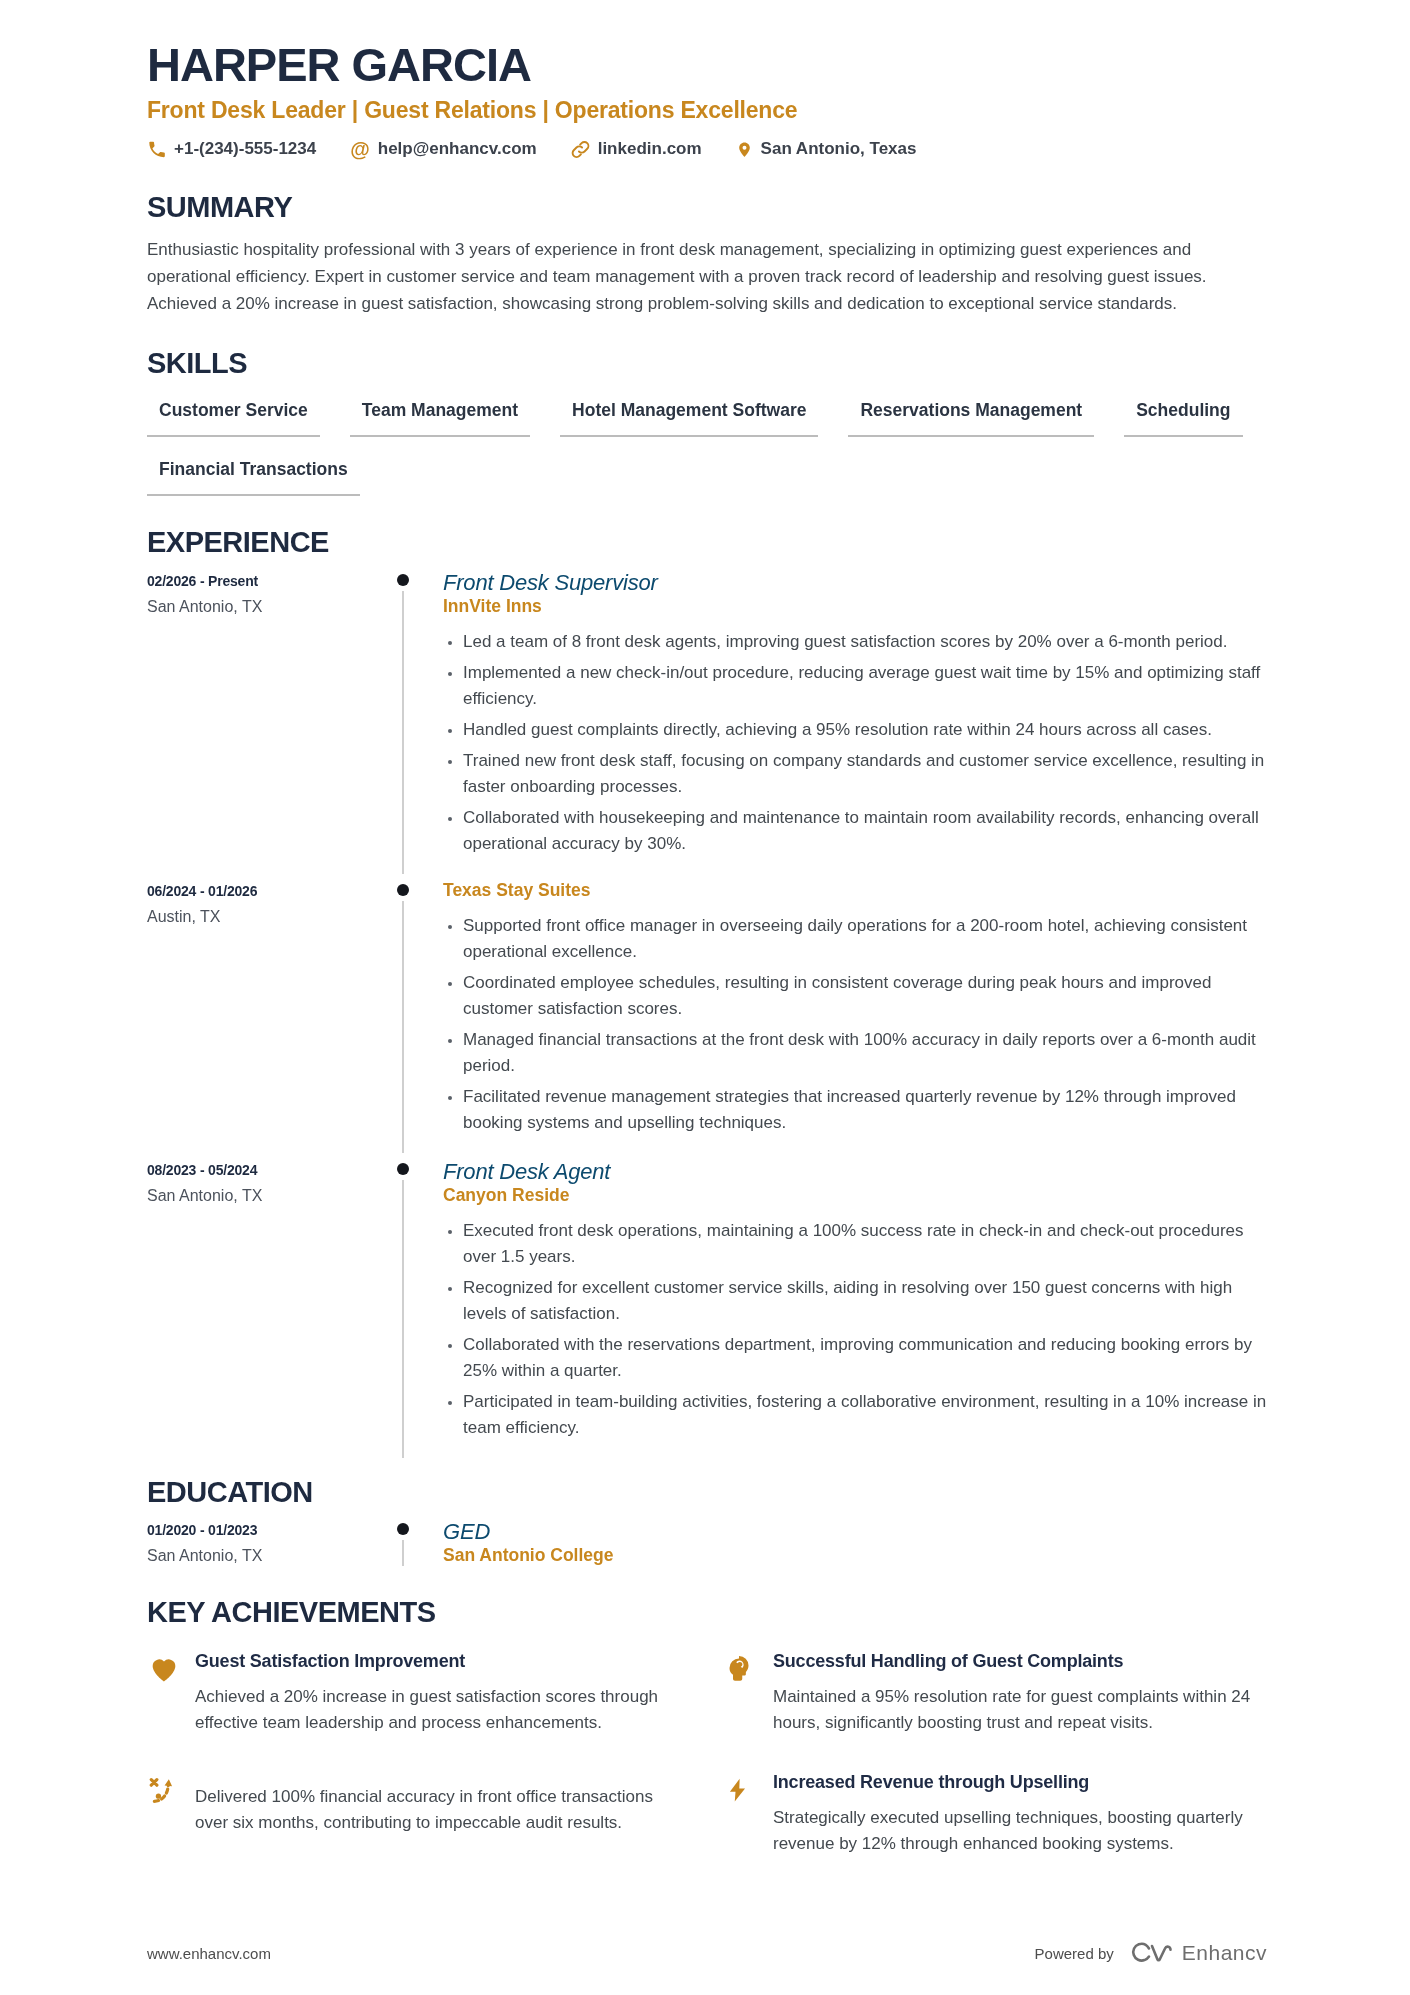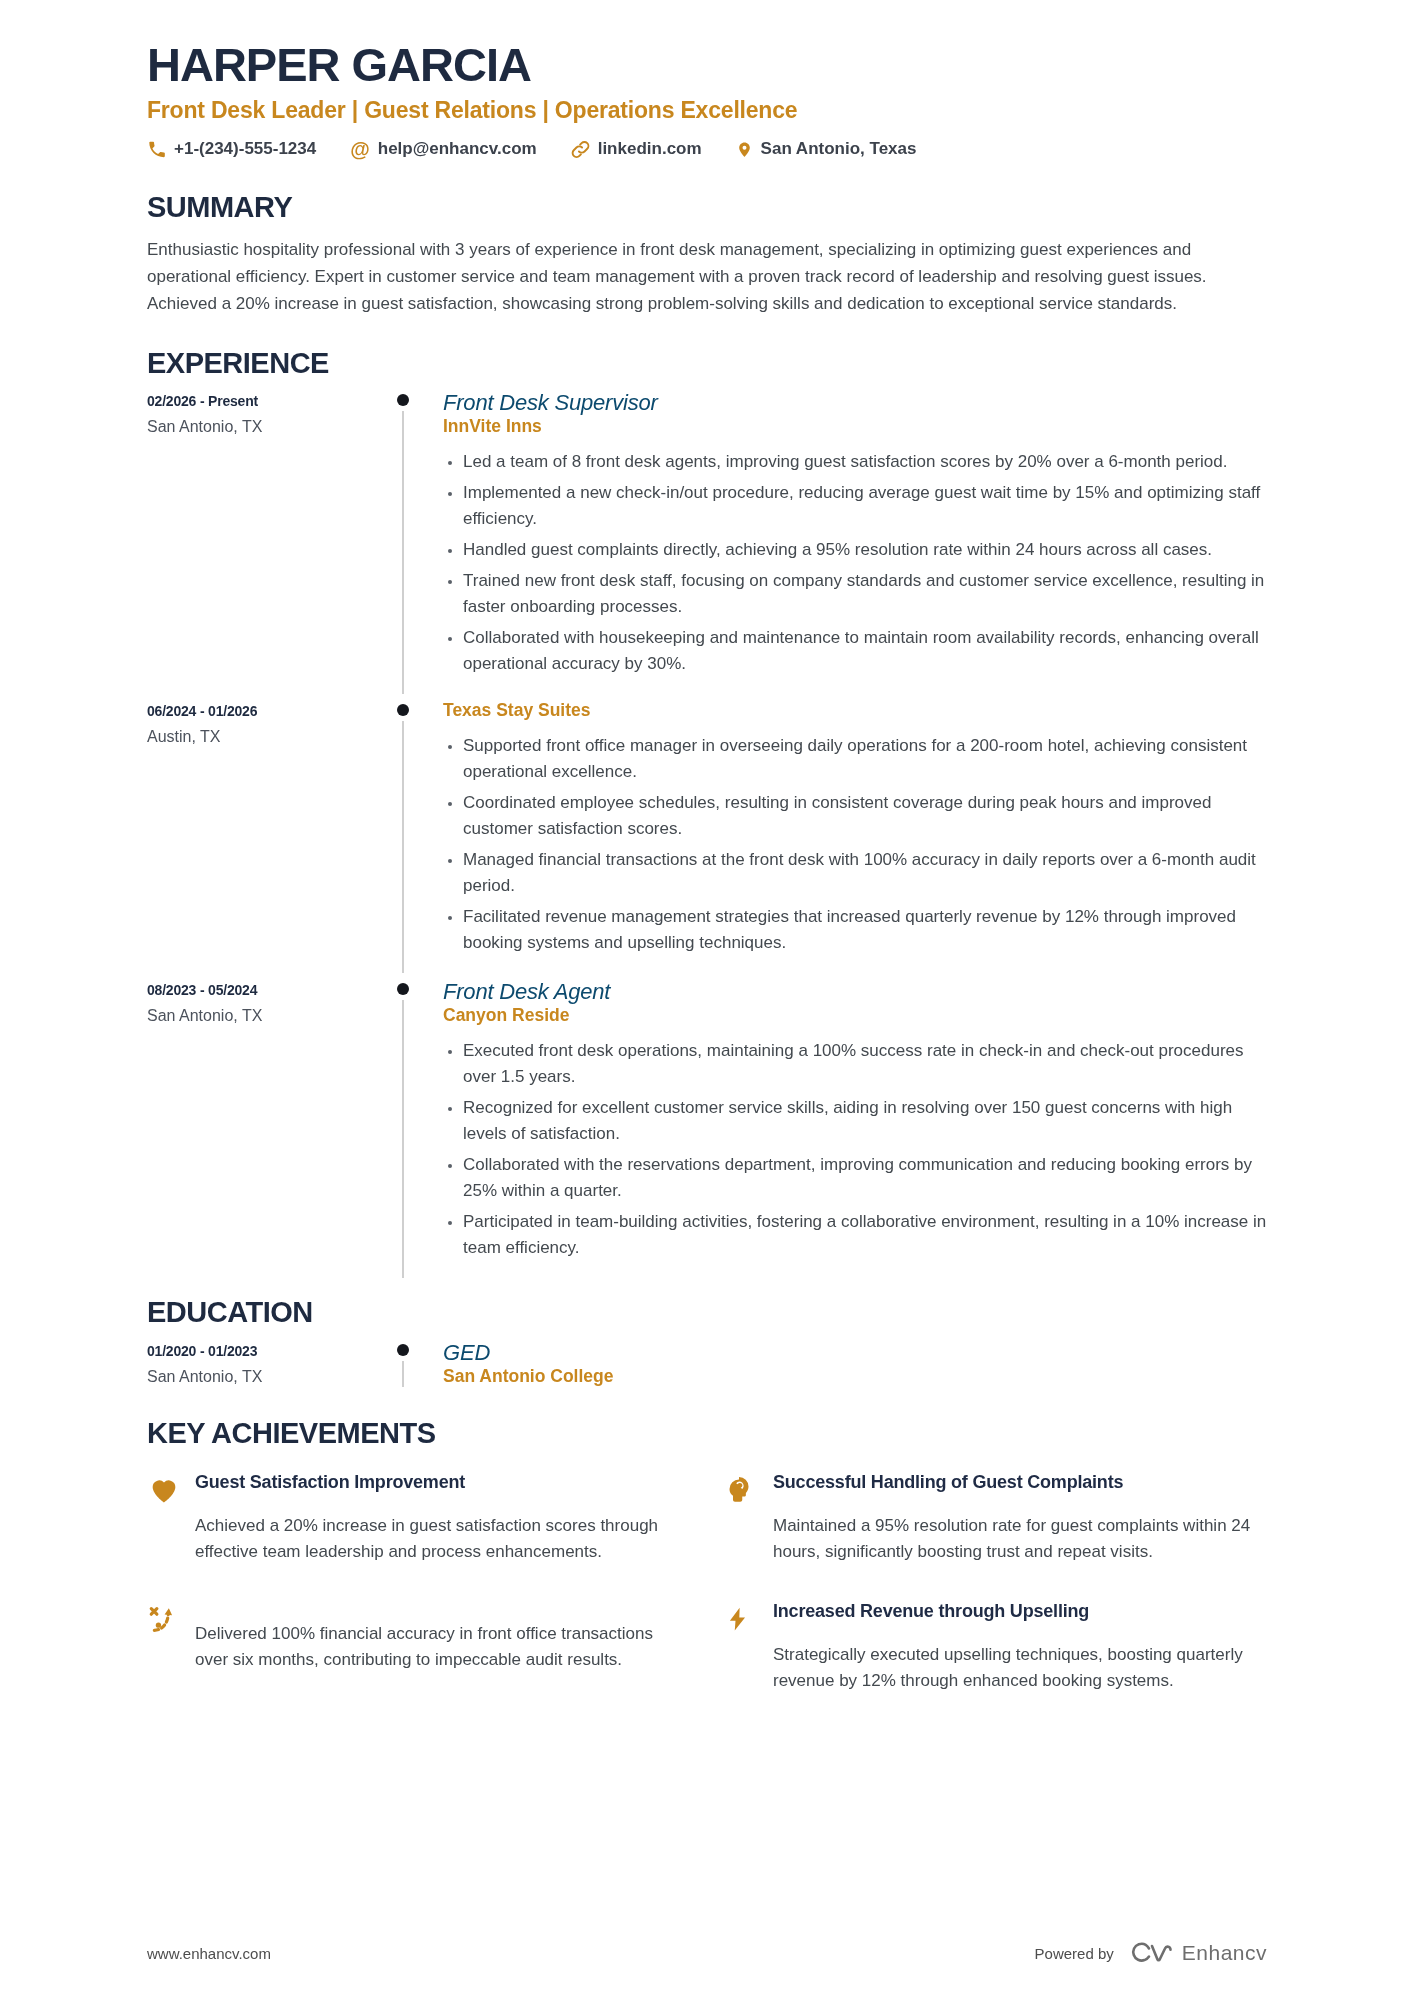--- a/index.html
+++ b/index.html
@@ -43,21 +43,21 @@
   .entry-title { font-size:22px; color:#0c4a6e; letter-spacing:-0.2px;font-style:italic; }
   .entry-company { font-size:17.5px; font-weight:bold; color:#c8871e; margin-top:0; }
   .entry-bullets { margin-top:12px; padding-left:20px; max-width:1060px; }
   .entry-bullets li { font-size:17px; line-height:26px; color:#43494f; margin-bottom:5px; }
   .entry-bullets li::marker { color:#5a6068; font-size:13px; }
   
   .ach-grid { display:grid; grid-template-columns:1fr 1fr; column-gap:55px; row-gap:26px; margin-top:22px;gap:36px; }
   .ach-item { display:grid; grid-template-columns:48px 1fr; }
   .ach-icon { padding-top:2px; }
   .ach-title { font-size:18px; font-weight:bold; color:#1f2b45; letter-spacing:-0.2px; }
-  .ach-text { font-size:17px; line-height:26px; color:#43494f; margin-top:20px; max-width:560px; }
+  .ach-text { font-size:17px; line-height:26px; color:#43494f; margin-top:12px; max-width:560px; }
   
   .footer { margin-top:auto; display:flex; align-items:center; justify-content:space-between; }
   .footer-site { font-size:15px; color:#4d4d4d; }
   .footer-right { display:flex; align-items:center; gap:14px; }
   .footer-powered { font-size:15px; color:#4d4d4d; }
   .footer-brand { display:flex; align-items:center; gap:8px; }
   .footer-brand-text { font-size:21px; color:#6e6e6e; letter-spacing:0.5px; }
   .gold { fill:#c8871e; }
   .gold-stroke { stroke:#c8871e; fill:none; stroke-width:2.4; stroke-linecap:round; stroke-linejoin:round; }
 </style>
@@ -100,20 +100,31 @@
         <span>San Antonio, Texas</span>
       </div>
     </div>
   </header>
 
   <section class="section">
     <h2 class="section-heading">SUMMARY</h2>
     <p class="summary-text">Enthusiastic hospitality professional with 3 years of experience in front desk management, specializing in optimizing guest experiences and operational efficiency. Expert in customer service and team management with a proven track record of leadership and resolving guest issues. Achieved a 20% increase in guest satisfaction, showcasing strong problem-solving skills and dedication to exceptional service standards.</p>
   </section>
 
+  <section class="section">
+    <h2 class="section-heading">SKILLS</h2>
+    <div class="skills-wrap">
+      <div class="skill-chip">Customer Service</div>
+      <div class="skill-chip">Team Management</div>
+      <div class="skill-chip">Hotel Management Software</div>
+      <div class="skill-chip">Reservations Management</div>
+      <div class="skill-chip">Scheduling</div>
+      <div class="skill-chip">Financial Transactions</div>
+    </div>
+  </section>
 
   <section class="section">
     <h2 class="section-heading">EXPERIENCE</h2>
 
     <div class="entry">
       <div class="entry-meta">
         <div class="entry-dates">02/2026 - Present</div>
         <div class="entry-loc">San Antonio, TX</div>
       </div>
       <div class="timeline">

